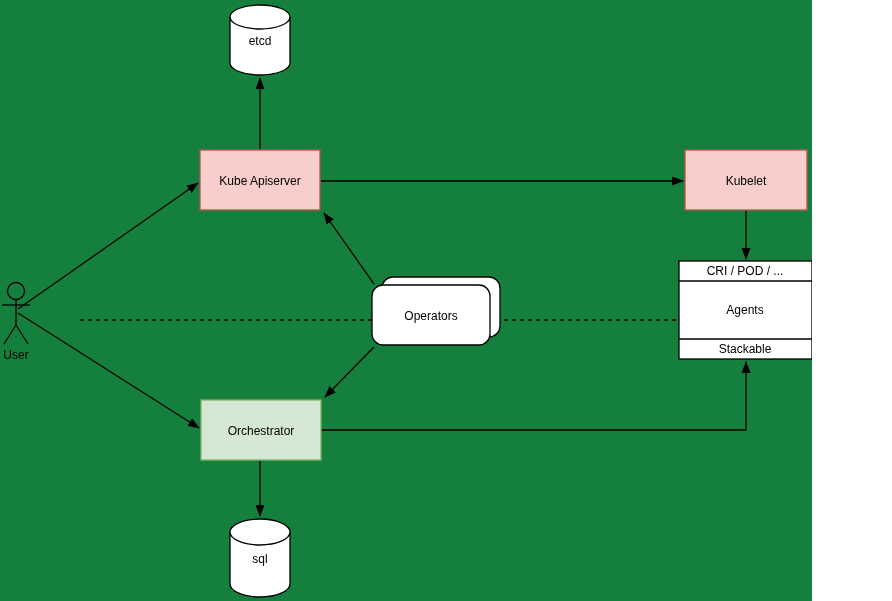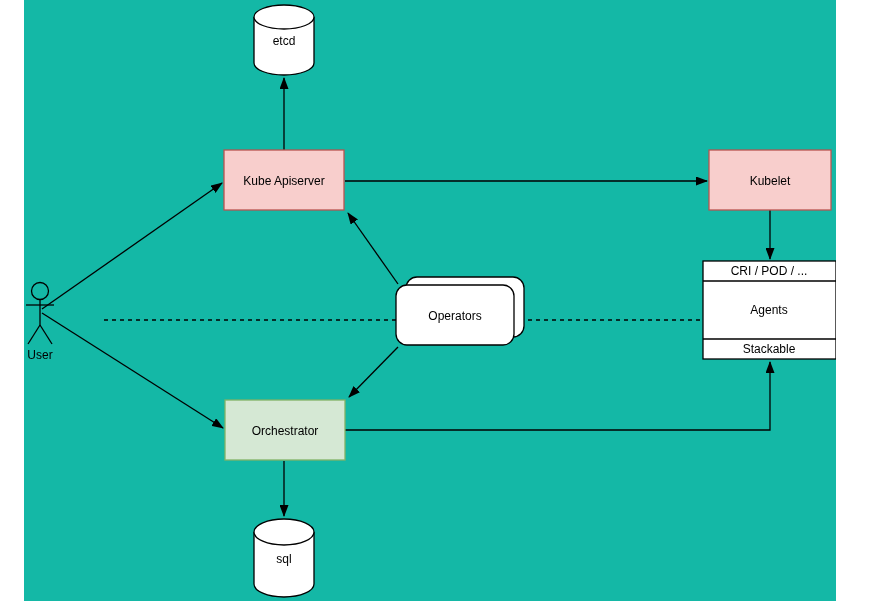--- a/index.html
+++ b/index.html
@@ -1,22 +1,21 @@
 <!DOCTYPE html>
 <html><head>
 <meta charset="utf-8">
 <style>
   html, body { margin: 0; padding: 0; background: #ffffff; }
   .canvas {
     position: relative;
     width: 812px;
     height: 601px;
-    background: #14b8a6;
+    background: #15803d;
     overflow: hidden;
-    margin-left: 24px;
   }
   .shape  { fill: #ffffff; stroke: #000000; stroke-width: 1.3; }
   .edge   { stroke: #000000; stroke-width: 1.3; fill: none; }
   .dashed { stroke: #000000; stroke-width: 1.3; stroke-dasharray: 4 4; fill: none; }
   .actor  { fill: none; stroke: #000000; stroke-width: 1.3; }
   .lbl {
     font-family: "Liberation Sans", sans-serif;
     font-size: 12px;
     fill: #000000;
     text-anchor: middle;

